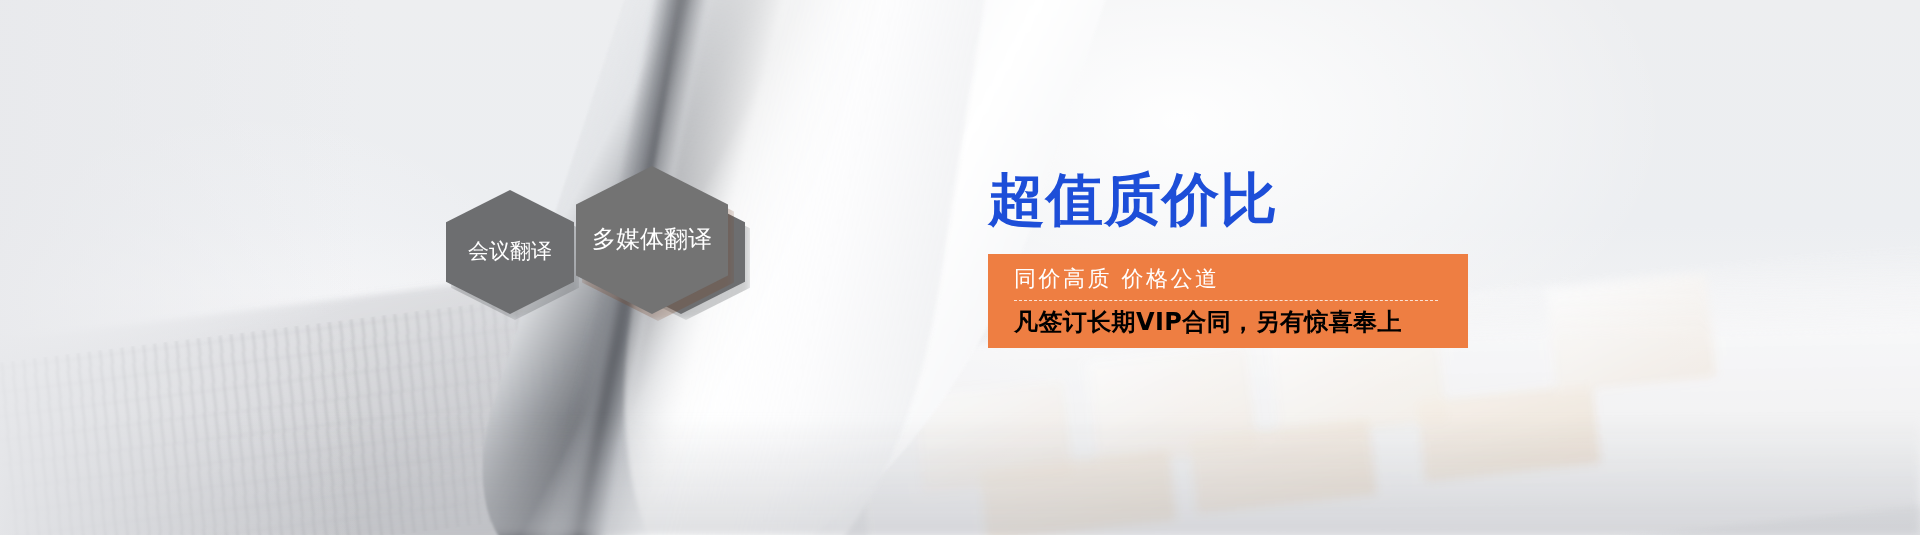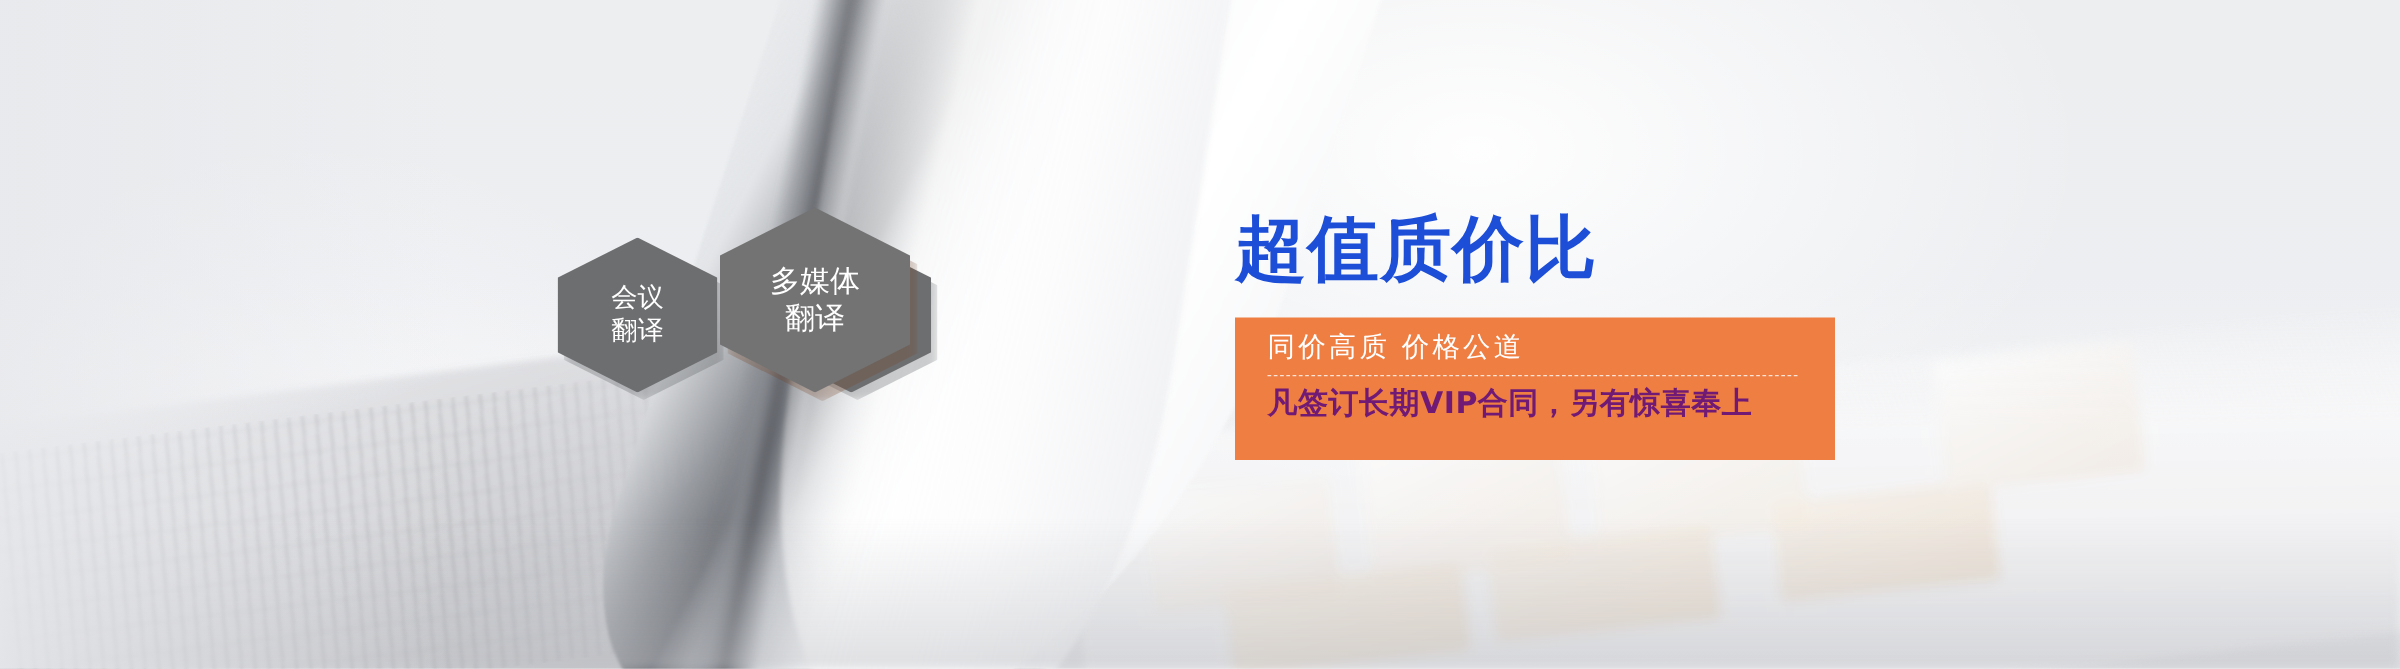--- a/index.html
+++ b/index.html
@@ -122,21 +122,21 @@
     position:absolute; left:0; top:0; width:360px; height:535px;
     background:linear-gradient(90deg, rgba(232,233,236,.85) 0%, rgba(236,237,240,0) 100%);
   }
 
   
   .hex-group { position:absolute; left:0; top:0; }
   .hex {
     position:absolute;
     clip-path:polygon(50% 0%, 100% 26%, 100% 74%, 50% 100%, 0% 74%, 0% 26%);
     display:flex;
-    flex-direction:column;
+    flex-direction:row;
     align-items:center;
     justify-content:center;
     color:#ffffff;
     line-height:1.22;
     text-align:center;
     font-family:"DejaVu Sans","Liberation Sans",sans-serif;
   }
   .hex-shadow {
     position:absolute;
     clip-path:polygon(50% 0%, 100% 26%, 100% 74%, 50% 100%, 0% 74%, 0% 26%);
@@ -160,21 +160,21 @@
     font-size:57px;
     font-weight:700;
     color:#1d4ed8;
     letter-spacing:1px;
     line-height:1.1;
     white-space:nowrap;
   }
   #promo-box {
     position:absolute;
     left:988px; top:254px;
-    width:480px; height:114px;
+    width:480px; height:94px;
     background:#ee7e42;
     padding:11px 0 0 26px;
   }
   #promo-line1 {
     font-family:"DejaVu Sans","Liberation Sans",sans-serif;
     font-size:22px;
     color:#ffffff;
     letter-spacing:2.5px;
     line-height:1.25;
     white-space:nowrap;
@@ -182,21 +182,21 @@
   #promo-divider {
     width:424px;
     height:0;
     margin:7px 0 6px 0;
     border-top:1px dashed rgba(255,255,255,.78);
   }
   #promo-line2 {
     font-family:"DejaVu Sans","Liberation Sans",sans-serif;
     font-size:24px;
     font-weight:700;
-    color:#701a75;
+    color:#000000;
     letter-spacing:.4px;
     line-height:1.25;
     white-space:nowrap;
   }
 </style>
 </head>
 <body>
 
 <div id="banner">
 

